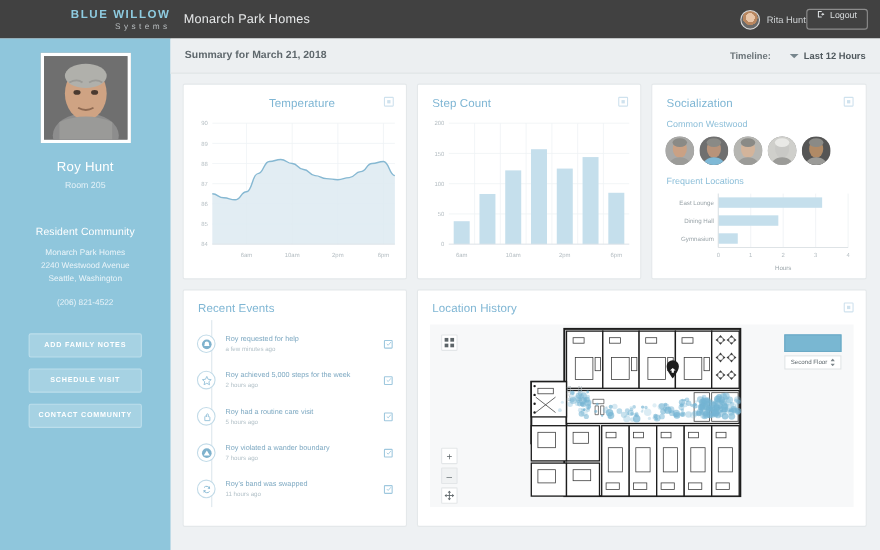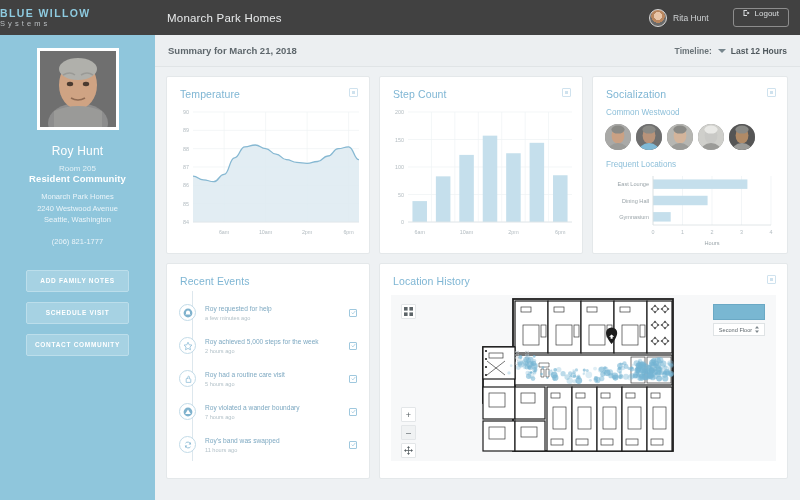--- a/index.html
+++ b/index.html
@@ -9,32 +9,32 @@
     background: #eef1f3;
     overflow: hidden;
   }
   #app { position: relative; width: 800px; height: 500px; }
 
   
   .topbar {
     position: absolute; top: 0; left: 0; width: 800px; height: 35px;
     background: #414141; display: flex; align-items: center;
   }
-  .logo { width: 155px; text-align: left; line-height: 1; }
+  .logo { width: 155px; text-align: right; line-height: 1; }
   .logo-main {
     font-size: 10.5px; font-weight: bold; letter-spacing: 1.4px; color: #8ecbe0;
   }
   .logo-sub {
     font-size: 7.5px; letter-spacing: 3.1px; color: #b9bec1; margin-top: 2px;
   }
   .site-title {
     font-size: 11.5px; color: #e8eaeb; margin-left: 12px; letter-spacing: .2px;
   }
   .topbar-right {
-    margin-left: auto; display: flex; align-items: center; gap: 24px;
+    margin-left: auto; display: flex; align-items: center; gap: 0;
     padding-right: 11px;
   }
   .user-chip { display: flex; align-items: center; gap: 6px; }
   .avatar-sm {
     width: 18px; height: 18px; border-radius: 50%;
     background: radial-gradient(circle at 50% 38%, #e8c5a8 0 32%, #b8865f 33% 52%, #6a6a6a 53% 100%);
     border: 1px solid #d8d8d8; overflow: hidden;
   }
   .user-name { font-size: 8.5px; color: #cfd2d4; }
   .logout-btn {
@@ -52,42 +52,42 @@
   .sidebar-title {
     font-size: 12.5px; color: #ffffff; padding-top: 12px; letter-spacing: .1px;
   }
   .resident-photo {
     width: 82px; height: 82px; margin: 13px auto 0;
     border: 3px solid #ffffff; background: #7b7b7b; overflow: hidden;
   }
   .resident-name { font-size: 12px; margin-top: 14px; letter-spacing: .2px; }
   .resident-room { font-size: 8px; color: #e3f1f7; margin-top: 6px; }
   .community-head {
-    font-size: 9.5px; font-weight: bold; letter-spacing: .1px;
+    font-size: 9.5px; font-weight: normal; margin-top: 33px; letter-spacing: .1px;
   }
   .community-addr {
     font-size: 7.5px; line-height: 11.5px; color: #eaf4f9; margin-top: 7px;
   }
   .community-phone { font-size: 7.5px; color: #eaf4f9; margin-top: 11px; }
   .side-actions { margin-top: 24px; display: flex; flex-direction: column; align-items: center; gap: 10px; }
   .side-btn {
     width: 103px; height: 22px; background: #a6d2e3;
     border: 1px solid #bcdeeb; border-radius: 2px; color: #ffffff;
     font-size: 6.5px; font-weight: bold; letter-spacing: .7px;
     display: flex; align-items: center; justify-content: center; cursor: pointer;
   }
 
   
   .content { position: absolute; top: 35px; left: 155px; width: 645px; height: 465px; }
   .subbar {
     height: 32px; display: flex; align-items: center; padding: 0 13px;
     background: #eceff1; border-bottom: 1px solid #e0e4e6;
   }
   .subbar-title { font-size: 9.5px; font-weight: bold; color: #5e676c; }
-  .subbar-right { margin-left: auto; display: flex; align-items: center; gap: 6px; }
+  .subbar-right { margin-left: auto; display: flex; align-items: center; gap: 17px; }
   .timeline-label { font-size: 8.5px; font-weight: bold; color: #6a7378; }
   .timeline-select {
     display: flex; align-items: center; gap: 5px; font-size: 8.5px;
     font-weight: bold; color: #50595e; cursor: pointer;
   }
   .caret { width: 0; height: 0; border-left: 4px solid transparent;
            border-right: 4px solid transparent; border-top: 4px solid #77868d; }
 
   .grid { padding: 9px 11px; display: flex; flex-wrap: wrap; gap: 9px; }
   .card {
@@ -97,21 +97,21 @@
   .card-title {
     font-size: 10.5px; color: #7fb6d4; padding: 11px 0 0 13px; letter-spacing: .1px;
   }
   .expand-ico {
     position: absolute; top: 11px; right: 11px; width: 9px; height: 9px;
     border: 1px solid #cfe2ee; border-radius: 1px; cursor: pointer;
     display: flex; align-items: center; justify-content: center;
   }
   .expand-ico i { width: 3px; height: 3px; background: #cfe2ee; display: block; }
 
-  .c-temp { width: 204px; height: 178px; }
+  .c-temp { width: 204px; height: 178px; text-align: center; }
   .c-step { width: 204px; height: 178px; }
   .c-soc  { width: 196px; height: 178px; }
   .c-events { width: 204px; height: 216px; }
   .c-loc { width: 409px; height: 216px; }
 
   .chart-wrap { padding: 6px 8px 0 6px; }
   svg { display: block; }
   .axis-t { font-size: 5.4px; fill: #b3bcc1; font-family: "Liberation Sans", sans-serif; }
   .axis-t2 { font-size: 5.6px; fill: #9aa4a9; font-family: "Liberation Sans", sans-serif; }
 
@@ -204,21 +204,21 @@
       </svg>
     </div>
     <div class="resident-name">Roy Hunt</div>
     <div class="resident-room">Room 205</div>
     <div class="community-head">Resident Community</div>
     <div class="community-addr">
       <div>Monarch Park Homes</div>
       <div>2240 Westwood Avenue</div>
       <div>Seattle, Washington</div>
     </div>
-    <div class="community-phone">(206) 821-1777</div>
+    <div class="community-phone">(206) 821-4522</div>
     <div class="side-actions">
       <div class="side-btn">ADD FAMILY NOTES</div>
       <div class="side-btn">SCHEDULE VISIT</div>
       <div class="side-btn">CONTACT COMMUNITY</div>
     </div>
   </div>
 
   <div class="content">
 
     <div class="subbar">

